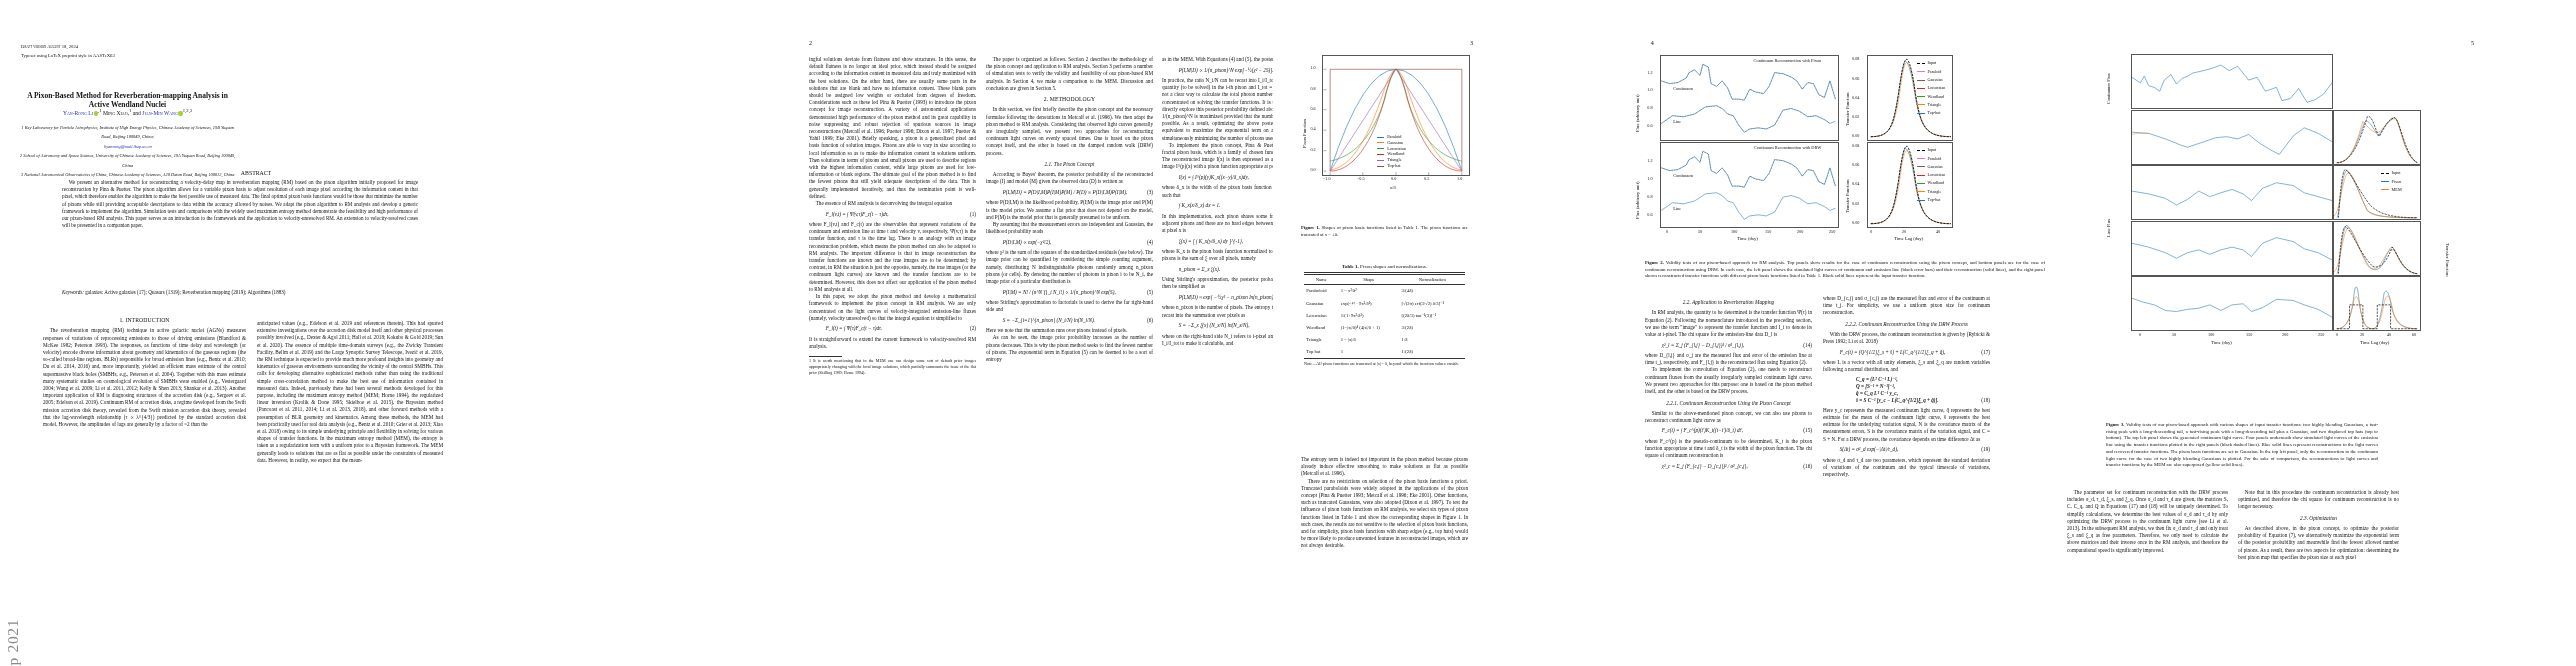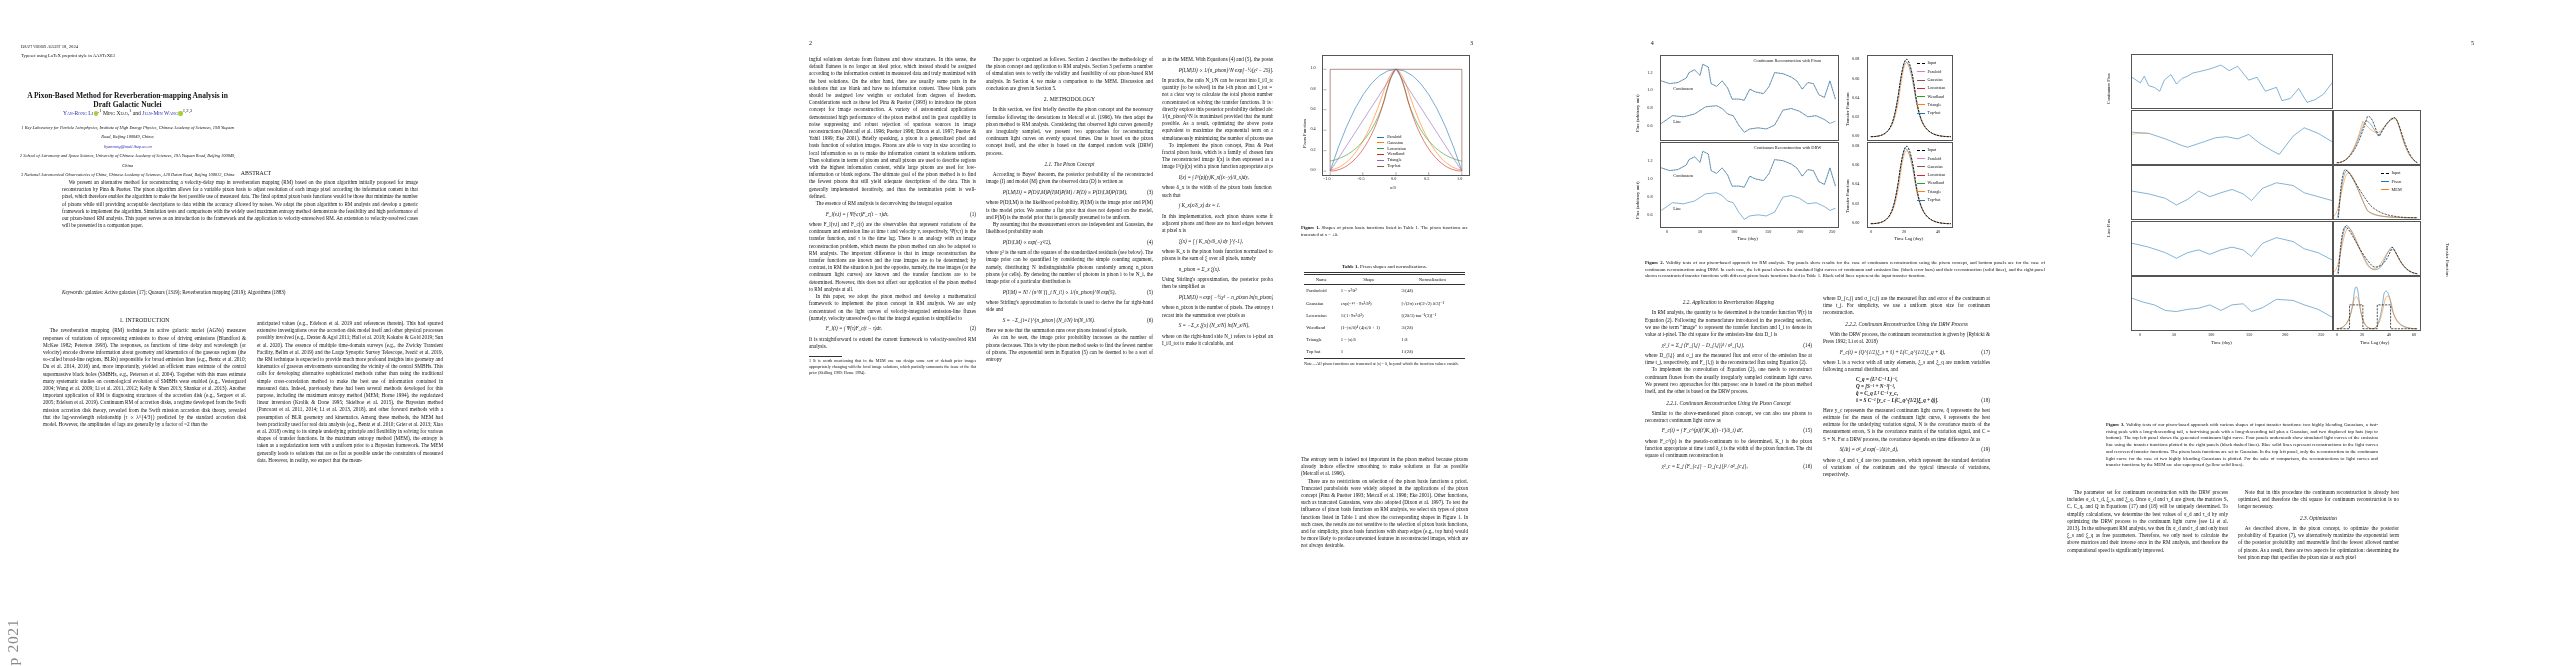--- a/index.html
+++ b/index.html
@@ -39,21 +39,21 @@
 </style>
 </head>
 <body>
 
 <div class="page" style="left:0;width:645px;">
   <div class="arxiv" style="top:556px;left:4.4px;">arXiv:2109.12387v1  [astro-ph.IM]  25 Sep 2021</div>
   <div style="position:absolute;left:21px;top:42px;font-size:4.7px;line-height:9.4px;">
     <div style="font-variant:small-caps;">Draft version August 18, 2024</div>
     <div>Typeset using LaTeX preprint style in AASTeX63</div>
   </div>
-  <div class="title" style="top:91px;left:22px;width:211px;">A Pixon-Based Method for Reverberation-mapping Analysis in Draft Galactic Nuclei</div>
+  <div class="title" style="top:91px;left:22px;width:211px;">A Pixon-Based Method for Reverberation-mapping Analysis in Active Wendland Nuclei</div>
   <div class="authors" style="top:108px;left:22px;width:211px;">
     <span class="au">Yan-Rong Li</span><span class="orcid"></span><sup>,1</sup>
     <span class="au2">Ming Xiao,</span><sup>1</sup><span> and </span>
     <span class="au">Jian-Min Wang</span><span class="orcid"></span><sup>1,2,3</sup>
   </div>
   <div class="affil" style="top:123px;left:16.7px;width:222px;">
     <div>1 Key Laboratory for Particle Astrophysics, Institute of High Energy Physics, Chinese Academy of Sciences, 19B Yuquan Road, Beijing 100049, China;</div>
     <div style="color:#2b2bb0;">liyanrong@mail.ihep.ac.cn</div>
     <div>2 School of Astronomy and Space Science, University of Chinese Academy of Sciences, 19A Yuquan Road, Beijing 100049, China</div>
     <div>3 National Astronomical Observatories of China, Chinese Academy of Sciences, A20 Datun Road, Beijing 100012, China</div>

